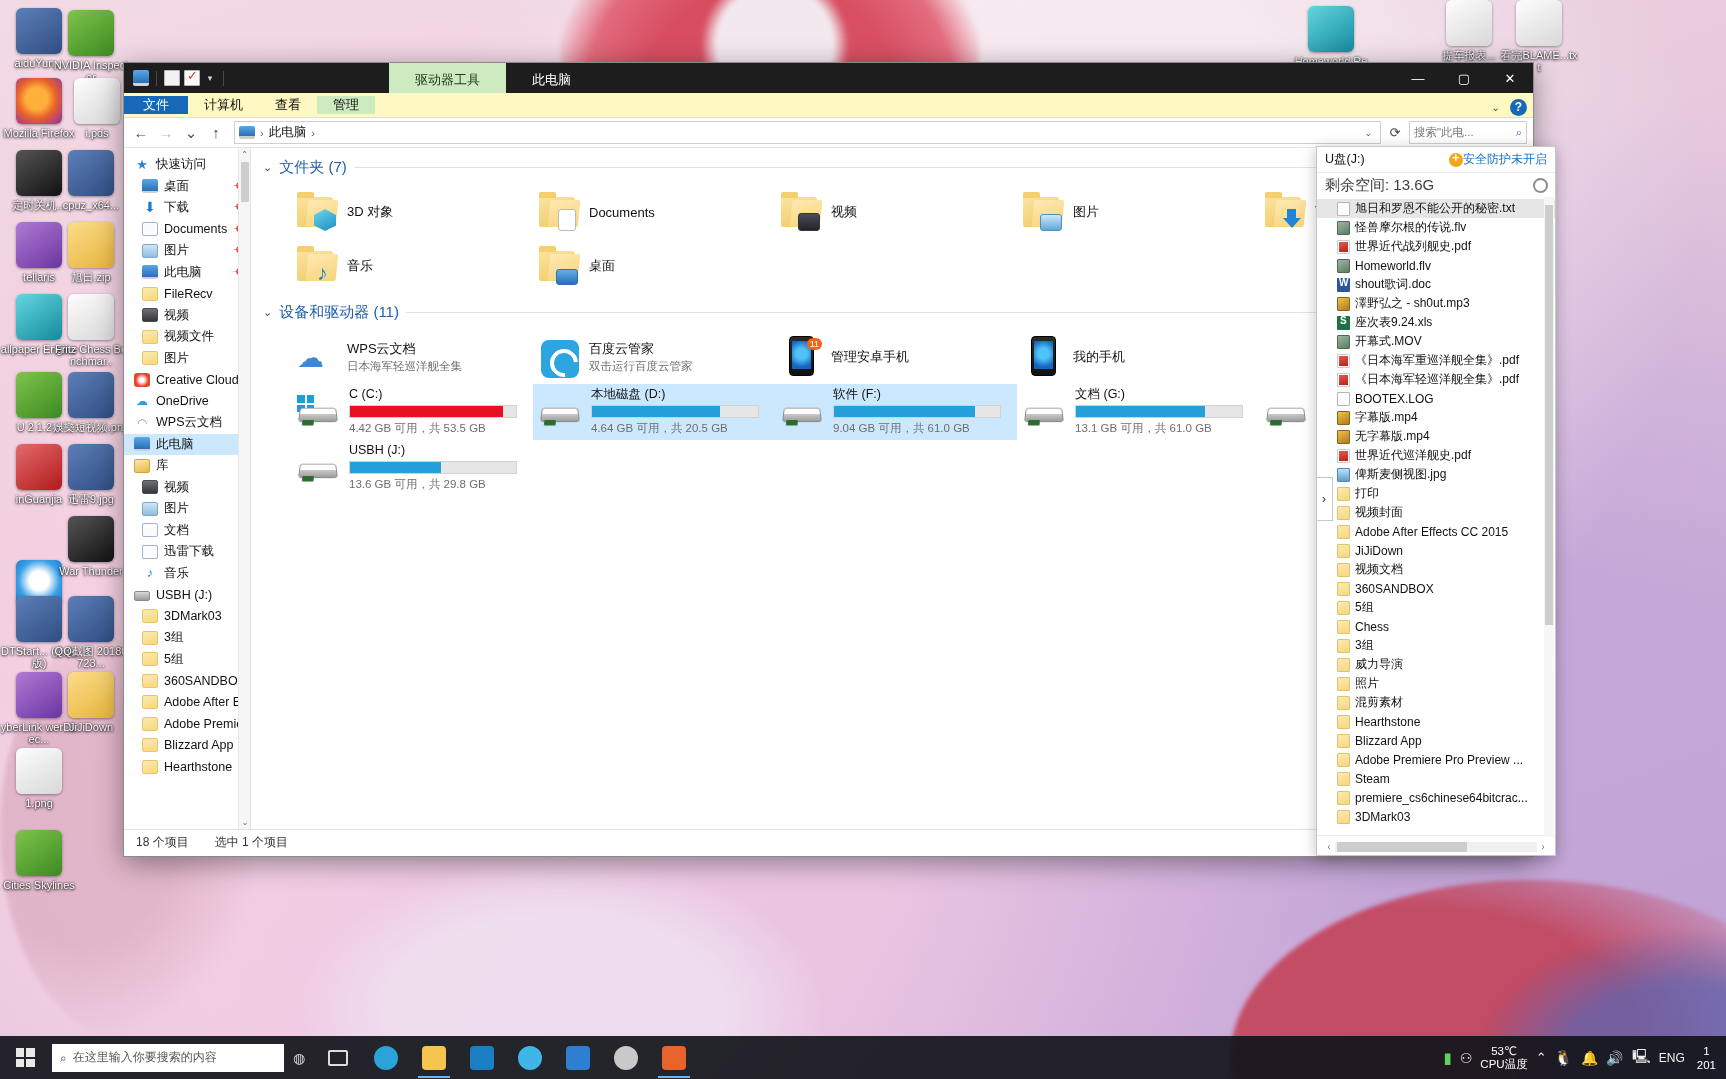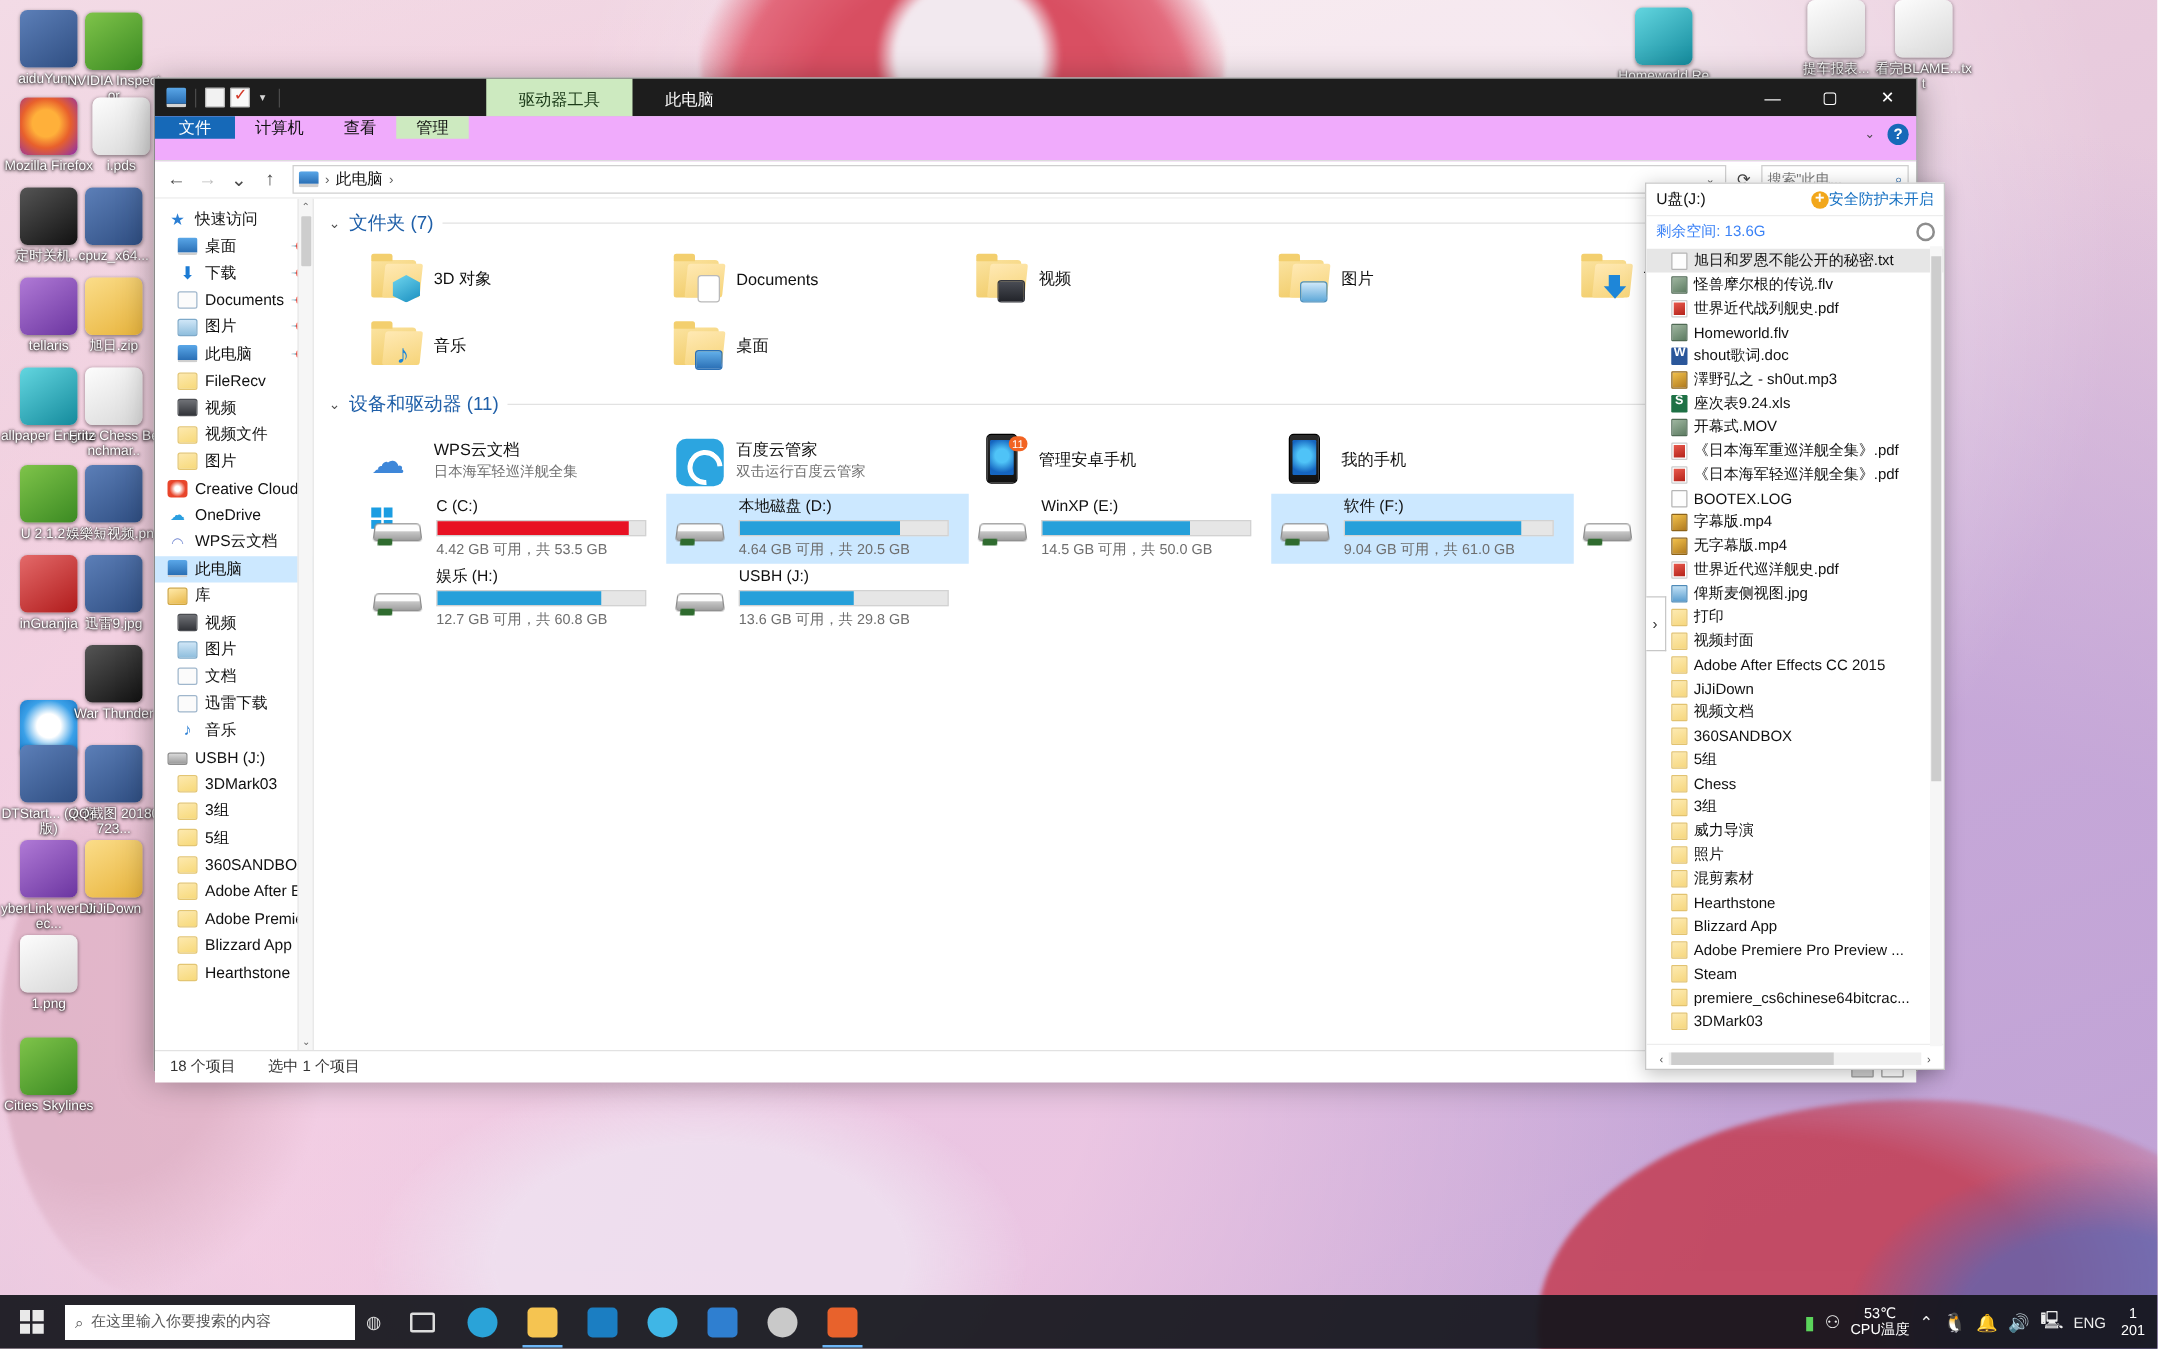--- a/index.html
+++ b/index.html
@@ -59,21 +59,21 @@
   .ic-check:after{content:"✓";position:absolute;left:2px;top:-3px;color:#d43a2a;font-size:13px;font-weight:bold}
   .ic-caret{color:#d6d6d6;font-size:9px;line-height:16px;text-align:center;width:12px}
   .ribtabtop{position:absolute;left:265px;top:0;display:flex;height:30px}
   .ribtabtop .t{padding:5px 26px 0;font-size:13px;color:#111;line-height:24px}
   .ribtabtop .t.ctx{background:#cdeac0;color:#1b3a18}
   .ribtabtop .t.plain{color:#fff}
   .wbtns{position:absolute;right:0;top:0;display:flex;height:30px}
   .wbtn{width:46px;height:30px;display:flex;align-items:center;justify-content:center;color:#fff;font-size:13px}
 
   
-  #ribbon{height:36px;background:#f0abfc;border-bottom:1px solid #dcdcdc;display:flex;align-items:flex-start;position:relative}
+  #ribbon{height:25px;background:#fef9c3;border-bottom:1px solid #dcdcdc;display:flex;align-items:center;position:relative}
   .rtab{padding:0 16px;display:flex;align-items:center;font-size:13px;color:#111;cursor:default}
   .rtab.file{background:#1669b8;color:#fff;padding:0 19px}
   .rtab.mgmt{background:#cdeac0}
   #ribbon .right{position:absolute;right:6px;top:0;height:28px;display:flex;align-items:center;gap:10px}
   .chev{color:#4b4b4b;font-size:10px}
   .help{width:17px;height:17px;border-radius:50%;background:#1669b8;color:#fff;font-size:12px;
         display:flex;align-items:center;justify-content:center;font-weight:bold}
 
   
   #addrbar{height:30px;background:#fff;display:flex;align-items:center;padding:0 6px;gap:3px;border-bottom:1px solid #e6e6e6}
@@ -181,21 +181,21 @@
   .vbtn.active{background:#cfcfcf}
 
   
   #upanel{position:absolute;left:1316px;top:146px;width:240px;height:710px;background:#fff;
           border:1px solid #c7c7c7;box-shadow:0 3px 14px rgba(0,0,0,.25);font-size:12px;overflow:hidden}
   #uhead{height:26px;display:flex;align-items:center;padding:0 8px;gap:6px;border-bottom:1px solid #ededed}
   #uhead .ut{font-size:12.5px;color:#111}
   #uhead .shield{width:14px;height:14px;border-radius:50%;background:#f2a71b;position:relative}
   #uhead .shield:after{content:"+";position:absolute;left:3px;top:-3px;color:#fff;font-size:13px;font-weight:bold}
   #uhead .warn{color:#1570c2;font-size:12px}
-  #usub{height:24px;display:flex;align-items:center;padding:0 8px;font-size:12px;color:#3b82f6;position:relative}
+  #usub{height:24px;display:flex;align-items:center;padding:0 8px;font-size:15px;color:#404040;position:relative}
   #usub .gear{position:absolute;right:7px;width:15px;height:15px;border-radius:50%;border:2px solid #8d8d8d}
   #ulist{height:calc(710px - 26px - 24px - 22px);overflow:hidden;position:relative;padding-top:2px}
   .urow{height:19px;display:flex;align-items:center;gap:5px;padding-left:20px;white-space:nowrap;font-size:12px;color:#111}
   .urow.sel{background:#e6e6e6}
   .urow .ui{width:13px;height:14px;flex:0 0 13px;border-radius:1px;position:relative}
   .ui.txt{background:#fdfdfd;border:1px solid #b5b5b5}
   .ui.flv{background:linear-gradient(150deg,#9fb6a0,#5d7c62);border:1px solid #4f6a54}
   .ui.pdf{background:#fff;border:1px solid #d0ababa}
   .ui.pdf{background:#ffffff;border:1px solid #ccc}
   .ui.pdf:after{content:"";position:absolute;inset:1px;background:linear-gradient(160deg,#e8594d,#b4231a)}
@@ -662,32 +662,20 @@
               <span class="hdd"></span>
             </span>
             <span>
               <div class="dn">本地磁盘 (D:)</div>
               <div class="bar">
                 <i class="blue" style="width: 77%;"></i>
               </div>
               <div class="dcap">4.64 GB 可用，共 20.5 GB</div>
             </span>
           </div>
-          <div class="dtile">
-            <span class="di">
-              <span class="hdd"></span>
-            </span>
-            <span>
-              <div class="dn">WinXP (E:)</div>
-              <div class="bar">
-                <i class="blue" style="width: 71%;"></i>
-              </div>
-              <div class="dcap">14.5 GB 可用，共 50.0 GB</div>
-            </span>
-          </div>
           <div class="dtile sel">
             <span class="di">
               <span class="hdd"></span>
             </span>
             <span>
               <div class="dn">软件 (F:)</div>
               <div class="bar">
                 <i class="blue" style="width: 85%;"></i>
               </div>
               <div class="dcap">9.04 GB 可用，共 61.0 GB</div>

